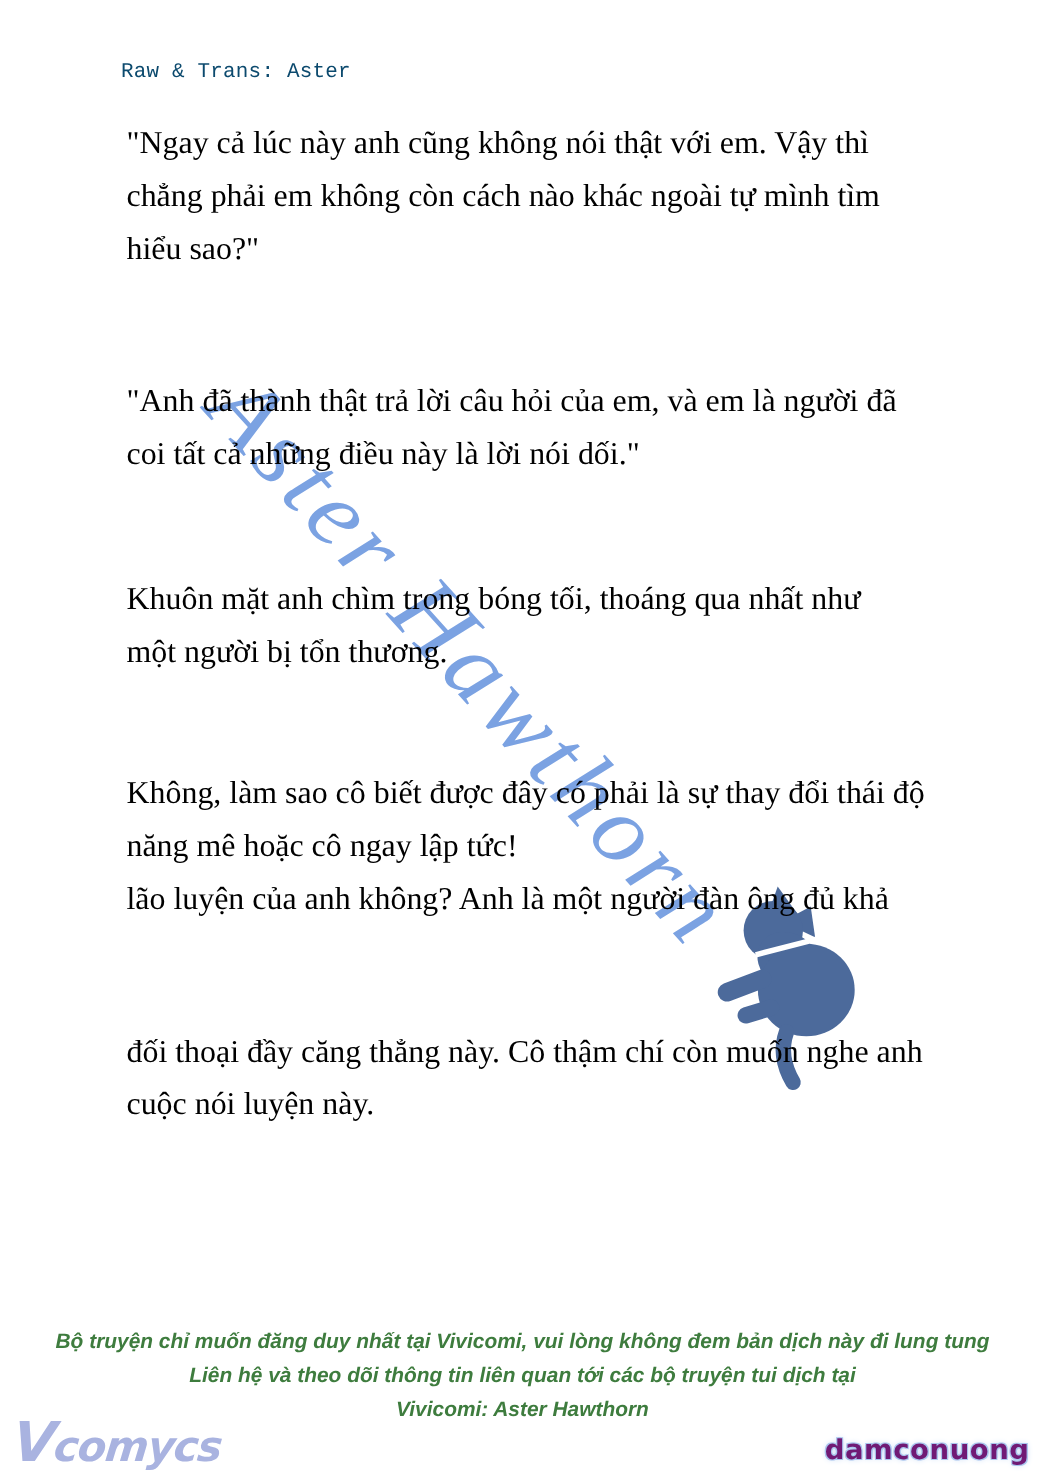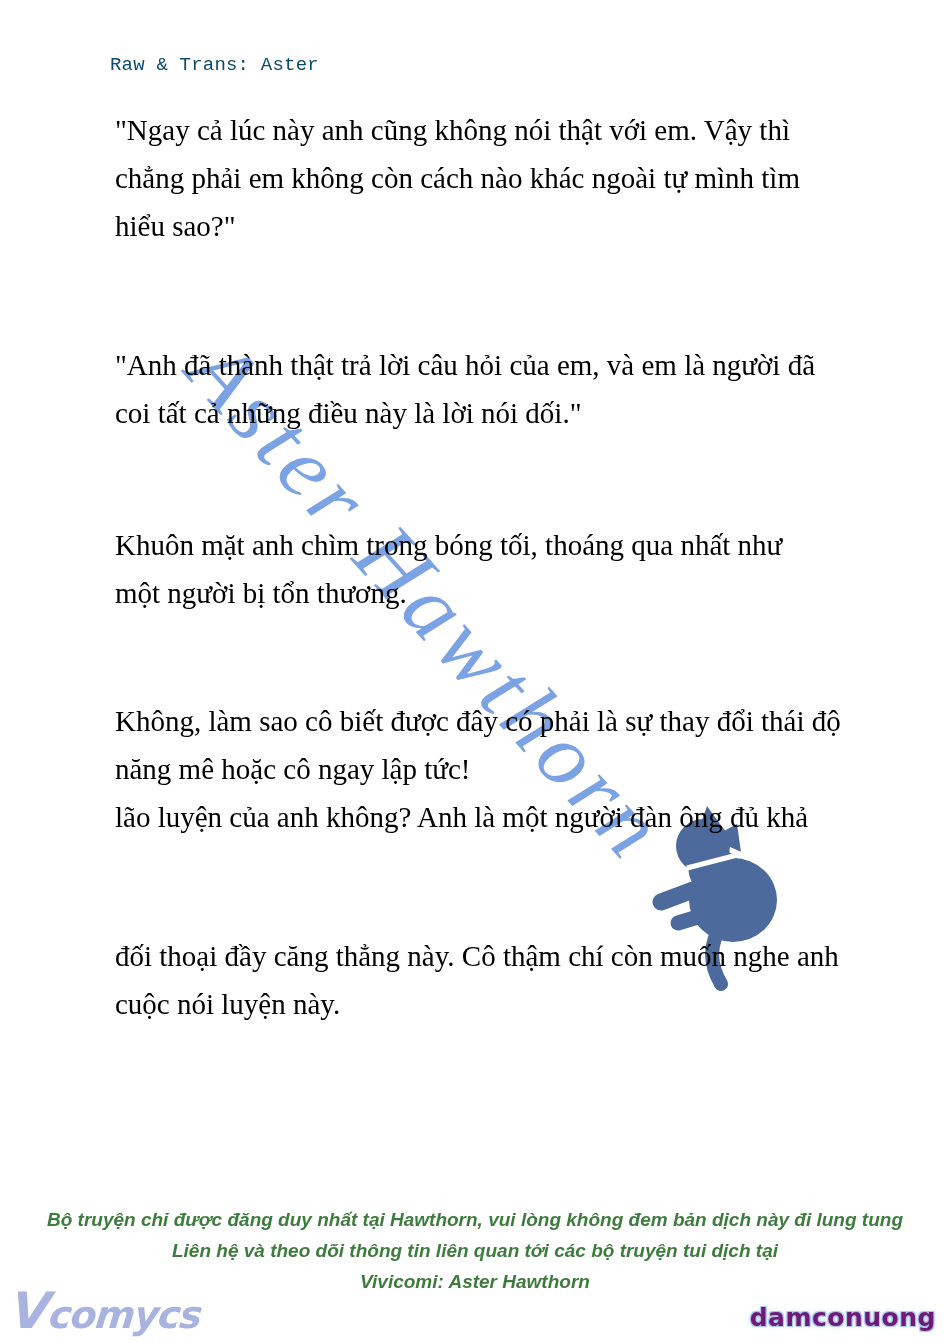--- a/index.html
+++ b/index.html
@@ -129,21 +129,21 @@
           <div class="line">năng mê hoặc cô ngay lập tức!</div>
           <div class="line">lão luyện của anh không? Anh là một người đàn ông đủ khả</div>
         </div>
         <div class="para">
           <div class="line">đối thoại đầy căng thẳng này. Cô thậm chí còn muốn nghe anh</div>
           <div class="line">cuộc nói luyện này.</div>
         </div>
       </div>
 
     <div class="footer">
-      <div>Bộ truyện chỉ được đăng duy nhất tại Hawthorn, vui lòng không đem bản dịch này đi lung tung</div>
+      <div>Bộ truyện chỉ muốn đăng duy nhất tại Vivicomi, vui lòng không đem bản dịch này đi lung tung</div>
       <div>Liên hệ và theo dõi thông tin liên quan tới các bộ truyện tui dịch tại</div>
       <div>Vivicomi: Aster Hawthorn</div>
     </div>
 
     <div class="logo">Vcomycs</div>
 
     <div class="site-tag">damconuong</div>
 
   </div>
 </div>

